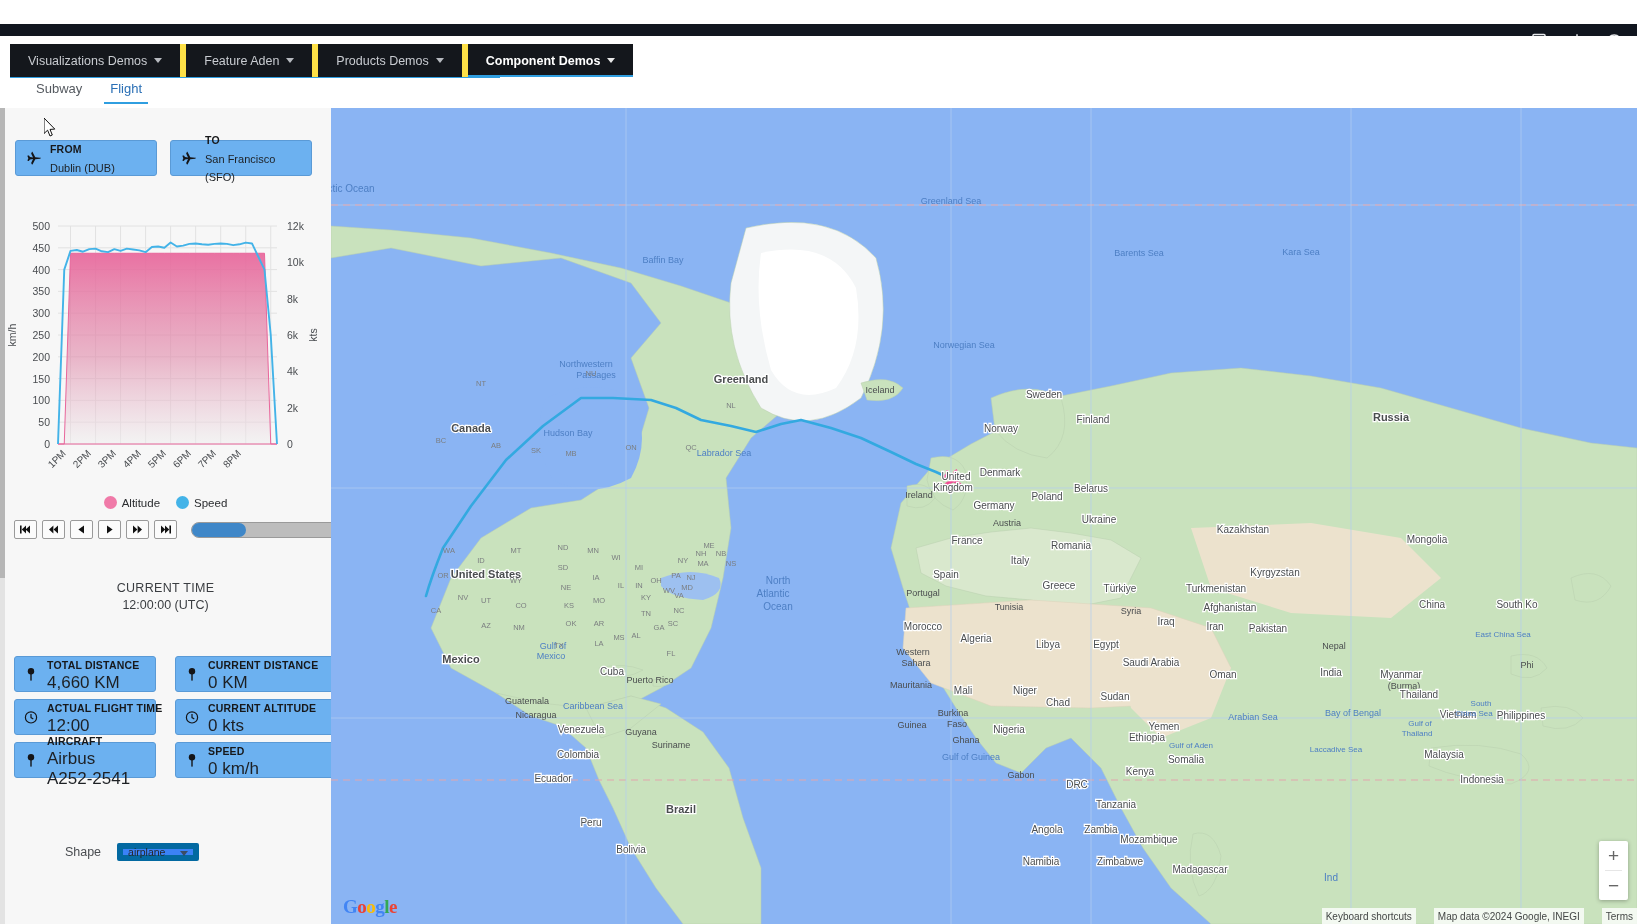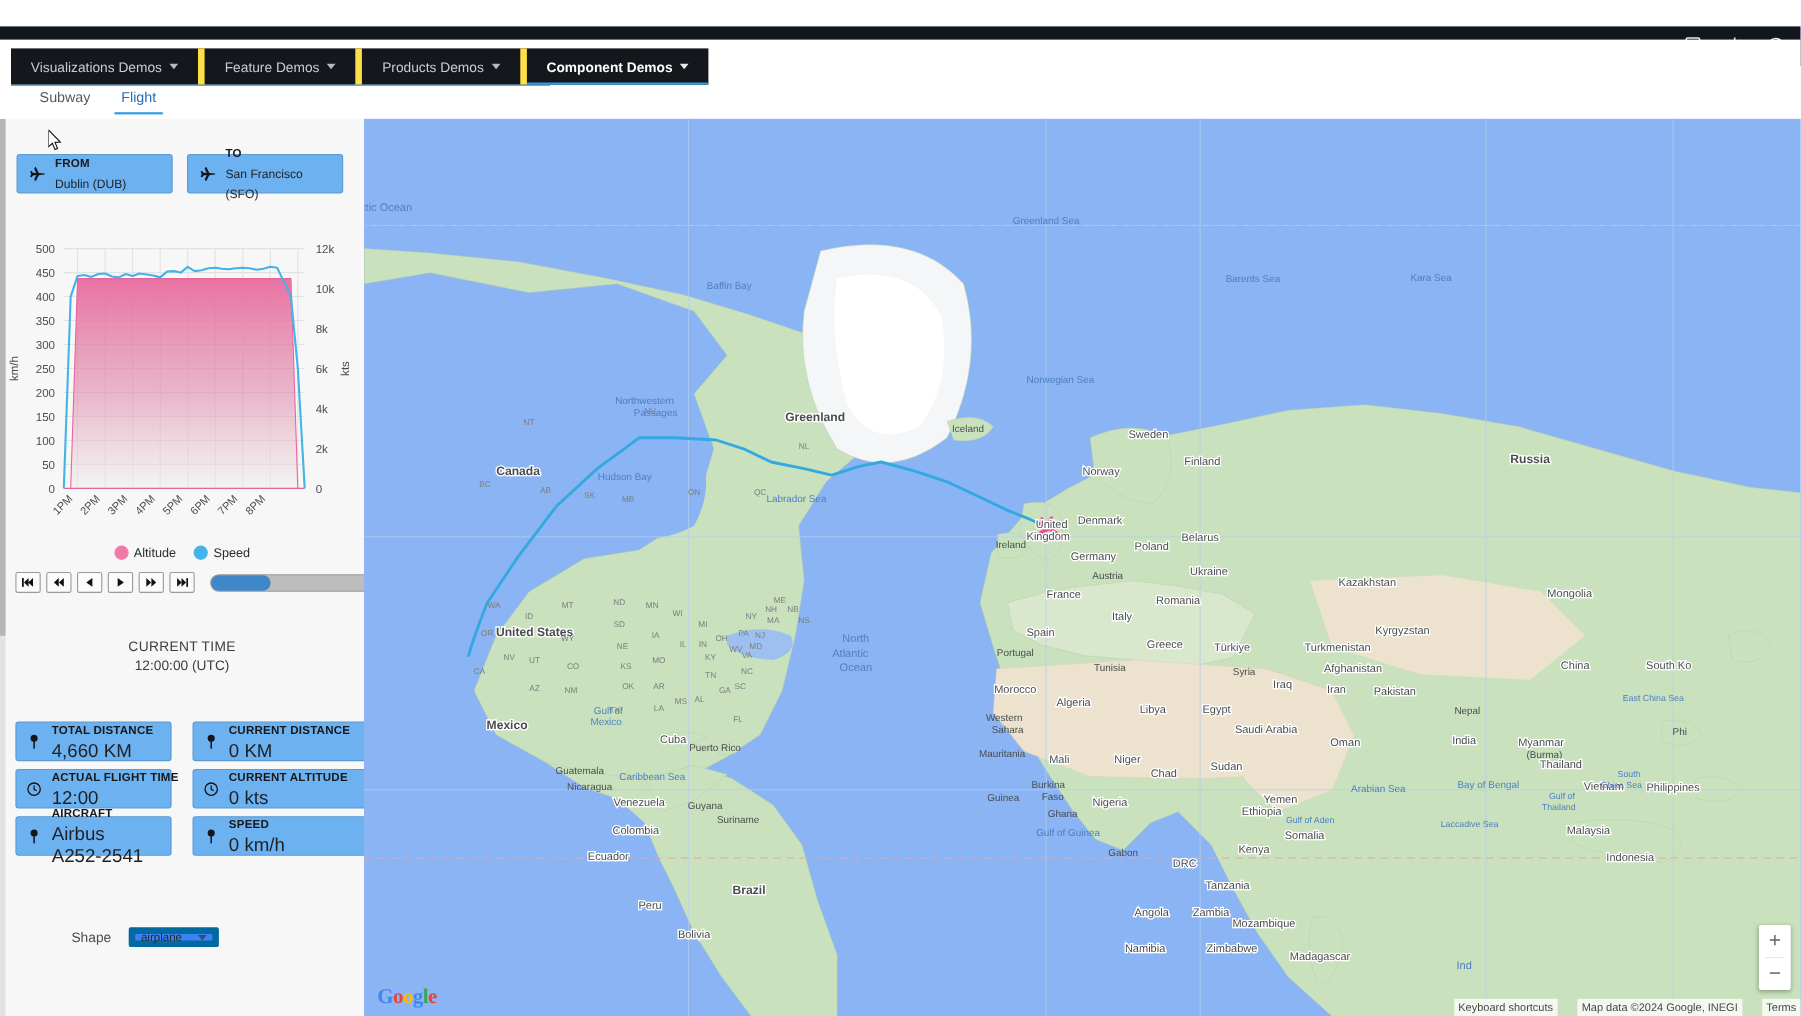--- a/index.html
+++ b/index.html
@@ -292,21 +292,21 @@
     </div>
   </div>
 
   <div class="menubar">
     <div class="menubar-inner">
       <div class="menu-item">
         <span>Visualizations Demos</span>
         <span class="caret"></span>
       </div>
       <div class="menu-item">
-        <span>Feature Demos</span>
+        <span>Feature Aden</span>
         <span class="caret"></span>
       </div>
       <div class="menu-item">
         <span>Products Demos</span>
         <span class="caret"></span>
       </div>
       <div class="menu-item active">
         <span>Component Demos</span>
         <span class="caret"></span>
       </div>

